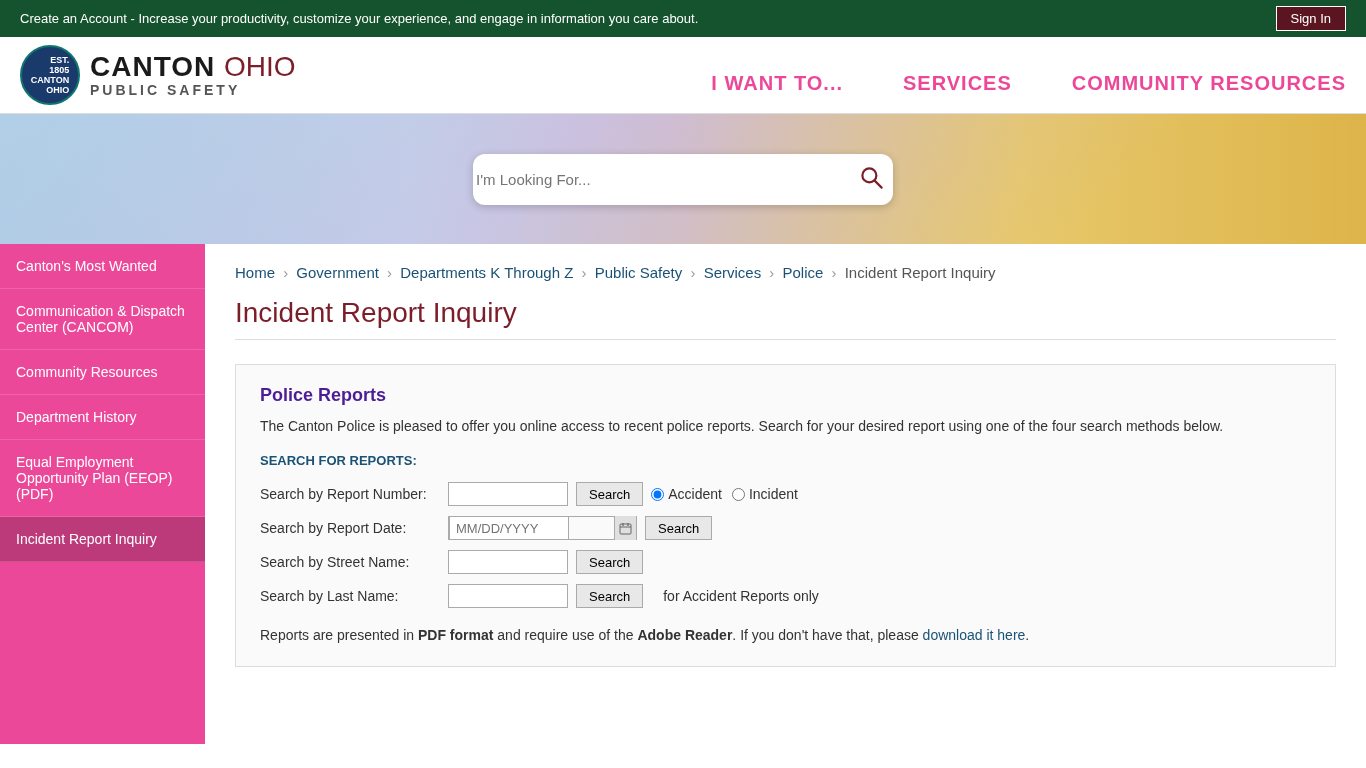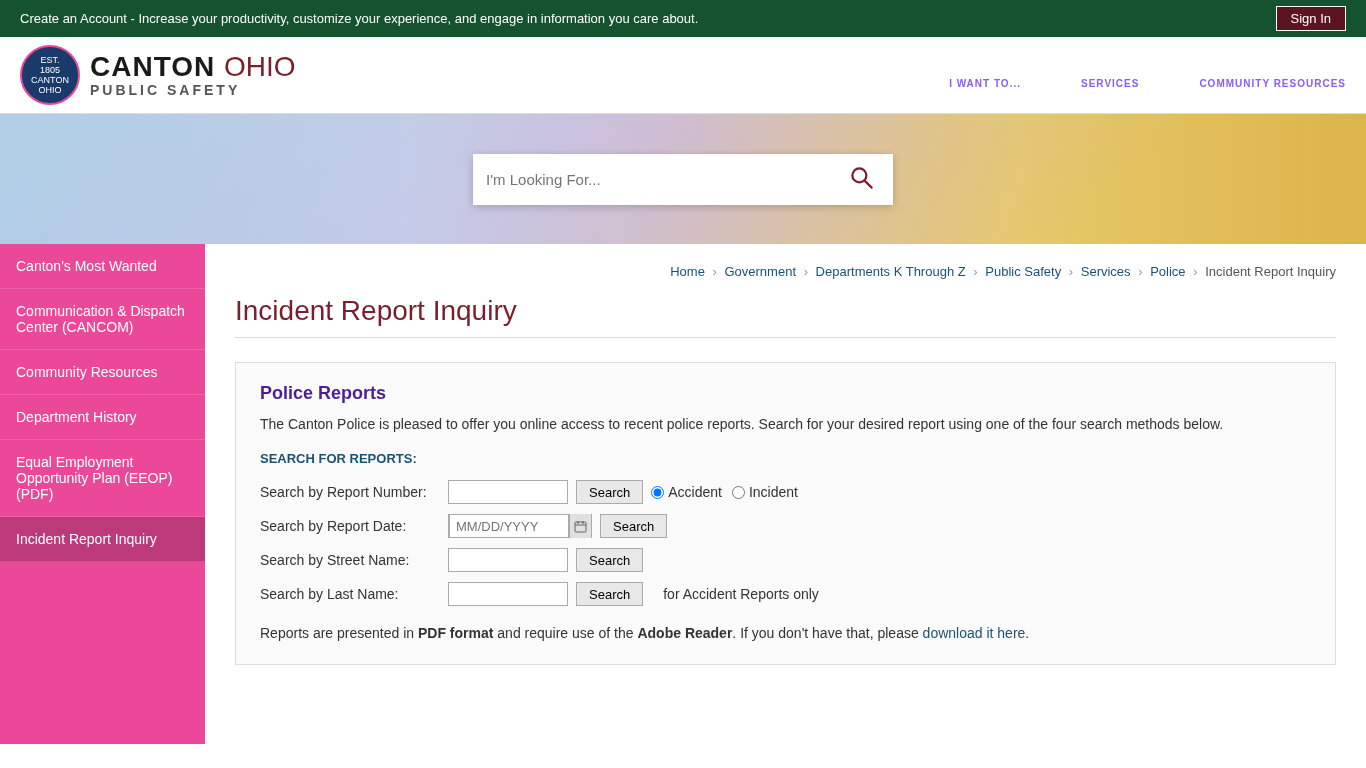--- a/index.html
+++ b/index.html
@@ -42,23 +42,23 @@
     .logo-seal {
       width: 60px;
       height: 60px;
       border-radius: 50%;
       background: #1a3a6b;
       display: flex;
       align-items: center;
       justify-content: center;
       color: #fff;
       font-size: 9px;
-      text-align: center;
-      font-weight: normal;
-      border: 2px solid #ec4899;
+      text-align: right;
+      font-weight: bold;
+      border: 2px solid #0f766e;
     }
     .logo-text {
       line-height: 1.1;
     }
     .logo-text .canton {
       font-size: 28px;
       font-weight: 900;
       color: #1a1a1a;
       letter-spacing: 1px;
     }
@@ -74,23 +74,23 @@
       font-weight: bold;
     }
     .nav-main {
       display: flex;
       margin-left: auto;
       gap: 60px;
       align-items: center;
     }
     .nav-main a {
       text-decoration: none;
-      color: #8b5cf6;
-      font-weight: bold;
-      font-size: 10px;
+      color: #ec4899;
+      font-weight: bold;
+      font-size: 20px;
       letter-spacing: 1px;
       margin-top: 16px;
     }
 
     
     .hero {
       position: relative;
       height: 130px;
       background: linear-gradient(to right, #a8c8e8 0%, #c5d8ef 30%, #d0c0d8 50%, #e8c870 75%, #d4a030 100%);
       overflow: hidden;
@@ -102,23 +102,23 @@
       position: absolute;
       inset: 0;
       background: linear-gradient(135deg, rgba(180,210,230,0.7) 0%, rgba(200,180,220,0.4) 40%, rgba(230,200,100,0.5) 80%);
     }
     .hero-search {
       position: relative;
       z-index: 2;
       display: flex;
       align-items: center;
       background: #fff;
-      border-radius: 0;
+      border-radius: 12px;
       width: 420px;
-      padding: 6px 13px;
+      padding: 6px 3px;
       box-shadow: 0 2px 8px rgba(0,0,0,0.2);
     }
     .hero-search input {
       border: none;
       outline: none;
       flex: 1;
       font-size: 15px;
       color: #999;
     }
     .hero-search-btn {
@@ -164,24 +164,23 @@
     }
 
     
     .main-content {
       flex: 1;
       padding: 20px 30px;
     }
 
     
     .breadcrumb {
-      font-size: 13px;
+      font-size: 15px;
       color: #555;
       margin-bottom: 16px;
-      text-align: right;
     }
     .breadcrumb a {
       color: #1a5276;
       text-decoration: none;
     }
     .breadcrumb .sep { margin: 0 4px; color: #999; }
 
     
     .page-title {
       font-size: 28px;
@@ -236,20 +235,21 @@
       padding: 3px 6px;
       border: 1px solid #aaa;
       font-size: 13px;
       height: 24px;
     }
     .date-input-container {
       display: flex;
       align-items: center;
       border: 1px solid #aaa;
       height: 24px;
+      gap: 45px;
     }
     .date-input-container input {
       border: none;
       outline: none;
       padding: 2px 4px;
       font-size: 12px;
       width: 100px;
       color: #999;
     }
     .date-cal-btn {

